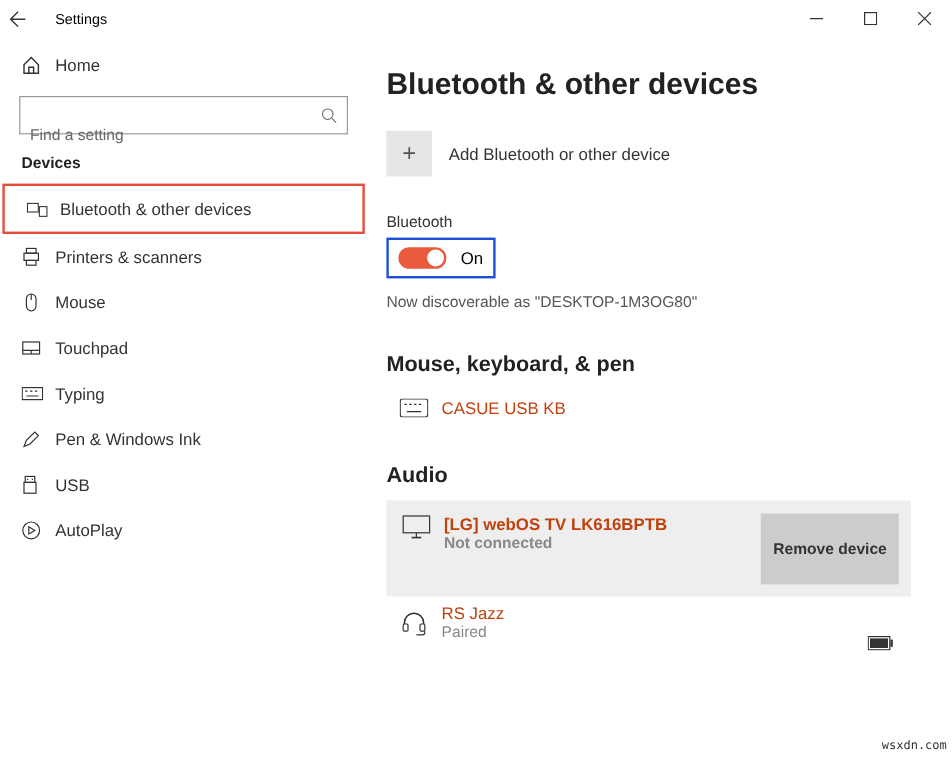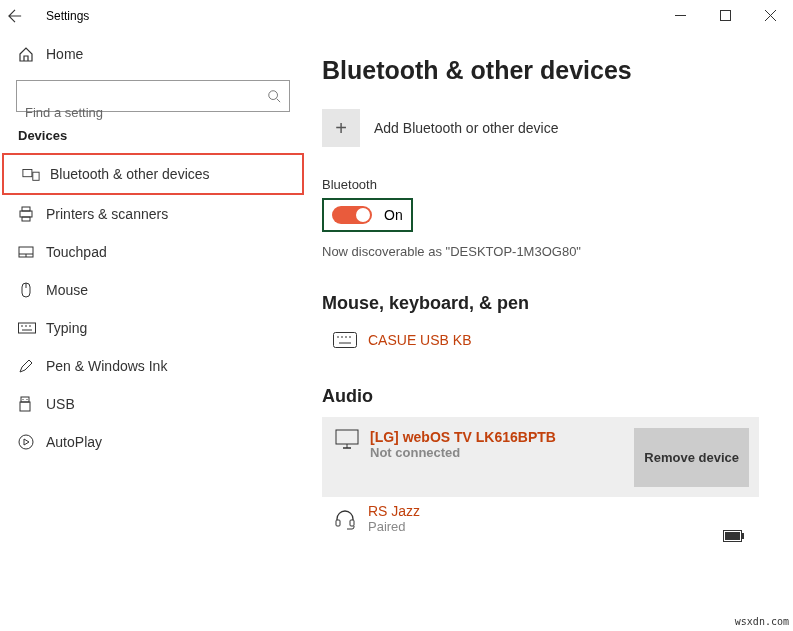--- a/index.html
+++ b/index.html
@@ -20,21 +20,21 @@
 .navitem { display:flex; align-items:center; padding:11px 18px; cursor:pointer; color:#333; font-size:14px; }
 .navitem .ic { width:22px; display:flex; align-items:center; }
 .navitem .label { margin-left:6px; }
 .highlight { border:2px solid #e74c3c; margin:0 2px; }
 .content { flex:1; padding:16px 34px 0 16px; overflow:hidden; }
 .page-title { font-size:25px; font-weight:600; margin:8px 0 24px 0; color:#222; }
 .addrow { display:flex; align-items:center; margin-bottom:30px; }
 .addbox { width:38px; height:38px; background:#e6e6e6; display:flex; align-items:center; justify-content:center; font-size:20px; color:#555; margin-right:14px; cursor:pointer; }
 .addlabel { font-size:14px; color:#333; }
 .section-label { font-size:13px; color:#333; margin-bottom:6px; }
-.toggle-row { display:flex; align-items:center; margin-bottom:12px; border:2px solid #14532d; padding:6px 8px; width:fit-content; }
+.toggle-row { display:flex; align-items:center; margin-bottom:12px; border:2px solid #1d4ed8; padding:6px 8px; width:fit-content; }
 .toggle { width:40px; height:18px; border-radius:9px; background:#e95b3c; position:relative; margin-right:12px; cursor:pointer; }
 .toggle::after { content:""; position:absolute; right:2px; top:2px; width:14px; height:14px; background:#fff; border-radius:50%; }
 .discover { font-size:13px; color:#555; margin-bottom:34px; }
 .group-title { font-size:18px; font-weight:600; color:#222; margin-bottom:10px; }
 .device-row { display:flex; padding:8px 8px; }
 .device-row.selected { background:#eee; align-items:flex-start; padding:12px 10px; position:relative; }
 .dev-icon { width:30px; display:flex; align-items:center; justify-content:center; margin-right:8px; }
 .dev-text .name { font-size:14px; color:#c2410c; }
 .dev-text .status { font-size:13px; color:#888; }
 .remove-btn { position:absolute; right:10px; bottom:10px; background:#ccc; padding:22px 10px; font-size:13px; cursor:pointer; color:#333; }
@@ -109,35 +109,35 @@
             <rect x="2" y="5" width="12" height="6" stroke="#333" fill="none"></rect>
             <rect x="4" y="1" width="8" height="4" stroke="#333" fill="none"></rect>
             <rect x="4" y="11" width="8" height="4" stroke="#333" fill="none"></rect>
           </svg>
         </span>
       <span class="label">Printers &amp; scanners</span>
     </div>
     <div class="navitem">
       <span class="ic">
           <svg width="16" height="16" viewBox="0 0 16 16">
+            <rect x="4" y="1" width="8" height="14" rx="4" stroke="#333" fill="none"></rect>
+            <line x1="8" y1="1" x2="8" y2="6" stroke="#333"></line>
+          </svg>
+        </span>
+      <span class="label">Mouse</span>
+    </div>
+    <div class="navitem">
+      <span class="ic">
+          <svg width="16" height="16" viewBox="0 0 16 16">
             <rect x="1" y="3" width="14" height="10" stroke="#333" fill="none"></rect>
             <line x1="1" y1="10" x2="15" y2="10" stroke="#333"></line>
             <line x1="8" y1="10" x2="8" y2="13" stroke="#333"></line>
           </svg>
         </span>
       <span class="label">Touchpad</span>
-    </div>
-    <div class="navitem">
-      <span class="ic">
-          <svg width="16" height="16" viewBox="0 0 16 16">
-            <rect x="4" y="1" width="8" height="14" rx="4" stroke="#333" fill="none"></rect>
-            <line x1="8" y1="1" x2="8" y2="6" stroke="#333"></line>
-          </svg>
-        </span>
-      <span class="label">Mouse</span>
     </div>
     <div class="navitem">
       <span class="ic">
           <svg width="18" height="14" viewBox="0 0 18 14">
             <rect x="0.5" y="2" width="17" height="10" stroke="#333" fill="none"></rect>
             <line x1="3" y1="5" x2="5" y2="5" stroke="#333"></line>
             <line x1="7" y1="5" x2="9" y2="5" stroke="#333"></line>
             <line x1="11" y1="5" x2="13" y2="5" stroke="#333"></line>
             <line x1="4" y1="9" x2="14" y2="9" stroke="#333"></line>
           </svg>

